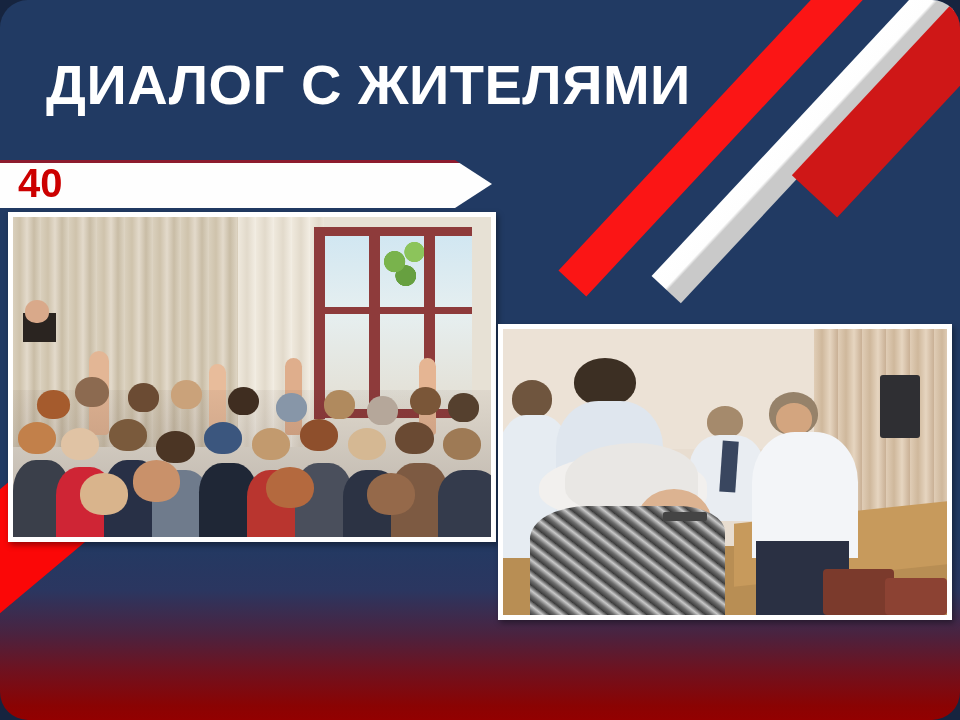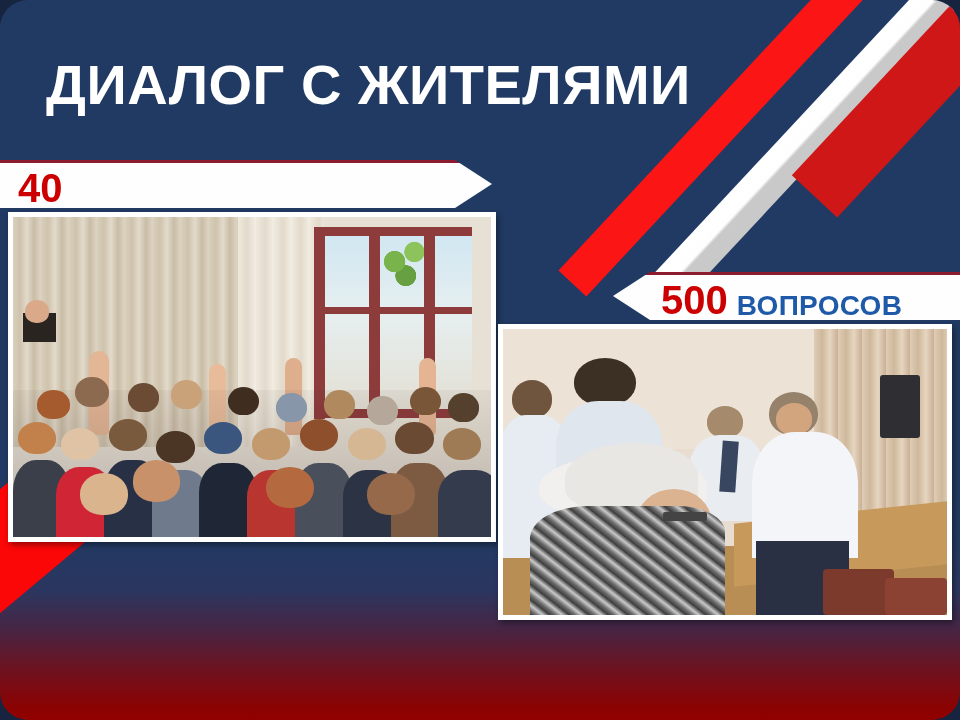--- a/index.html
+++ b/index.html
@@ -77,21 +77,21 @@
     letter-spacing: 0.5px;
     white-space: nowrap;
     line-height: 1;
   }
 
   
   .banner {
     position: absolute;
     height: 48px;
     display: flex;
-    align-items: flex-end;
+    align-items: flex-start;
     box-sizing: border-box;
   }
   .banner-40 {
     left: 0px;
     top: 160px;
     width: 492px;
     background: #fefefe;
     border-top: 3px solid #8d1b2e;
     padding-left: 18px;
     -webkit-clip-path: polygon(0 0, 455px 0, 492px 50%, 455px 100%, 0 100%);
@@ -251,24 +251,20 @@
       <div class="p body" style="left:79%;top:77%;width:12%;height:23%;background:#7d5a42;"></div>
       <div class="p body" style="left:89%;top:79%;width:13%;height:21%;background:#343b4c;"></div>
 
       <div class="p head" style="left:25%;top:76%;width:10%;height:13%;background:#c9916a;"></div>
       <div class="p head" style="left:53%;top:78%;width:10%;height:13%;background:#b4693e;"></div>
       <div class="p head" style="left:14%;top:80%;width:10%;height:13%;background:#d9b48c;"></div>
       <div class="p head" style="left:74%;top:80%;width:10%;height:13%;background:#95694a;"></div>
     </div>
   </div>
 
-  <div class="banner banner-500">
-    <span class="stat-number">500</span>
-    <span class="stat-label">ВОПРОСОВ</span>
-  </div>
 
   <div class="photo photo-right">
     <div class="photo-inner">
       <div class="p r-wall"></div>
       <div class="p r-wall2"></div>
       <div class="p r-curtain"></div>
       <div class="p r-floor"></div>
       <div class="p r-speaker"></div>
       <div class="p r-table"></div>
 

